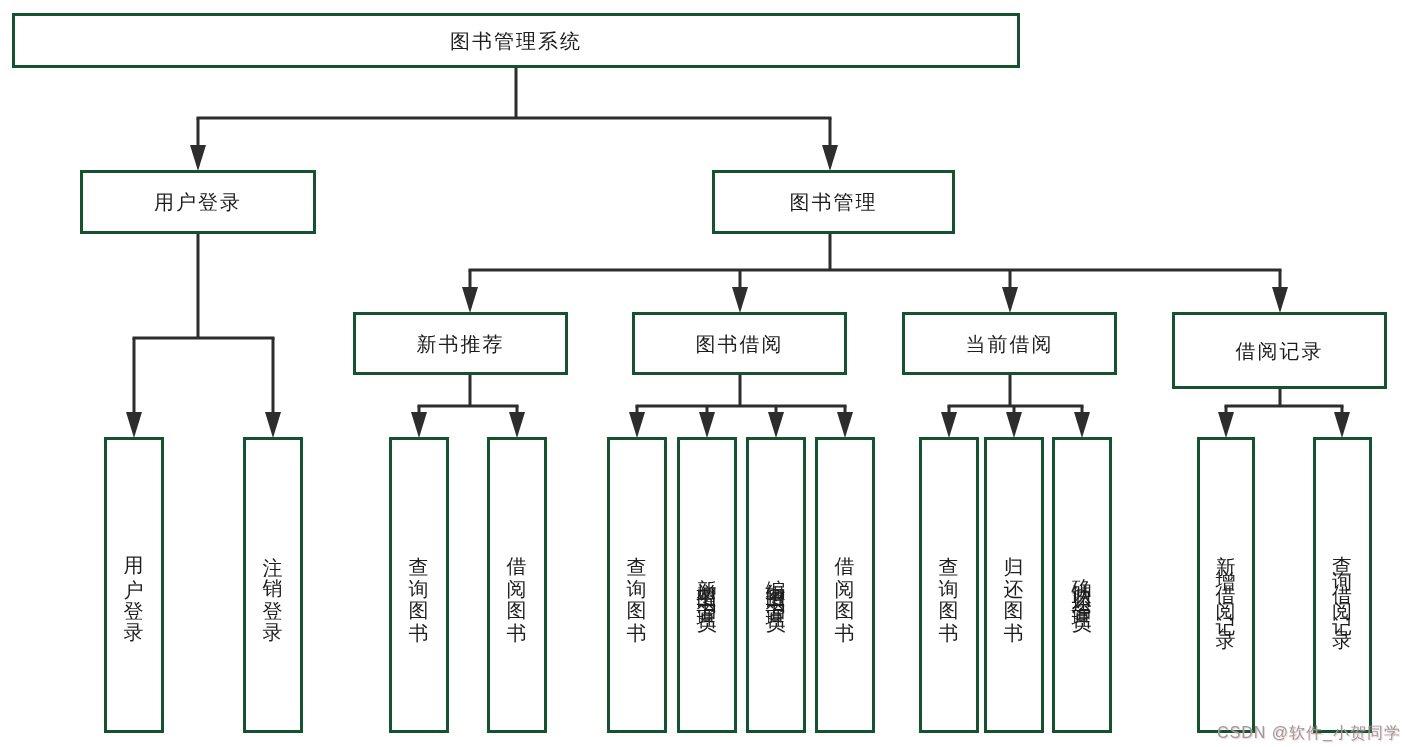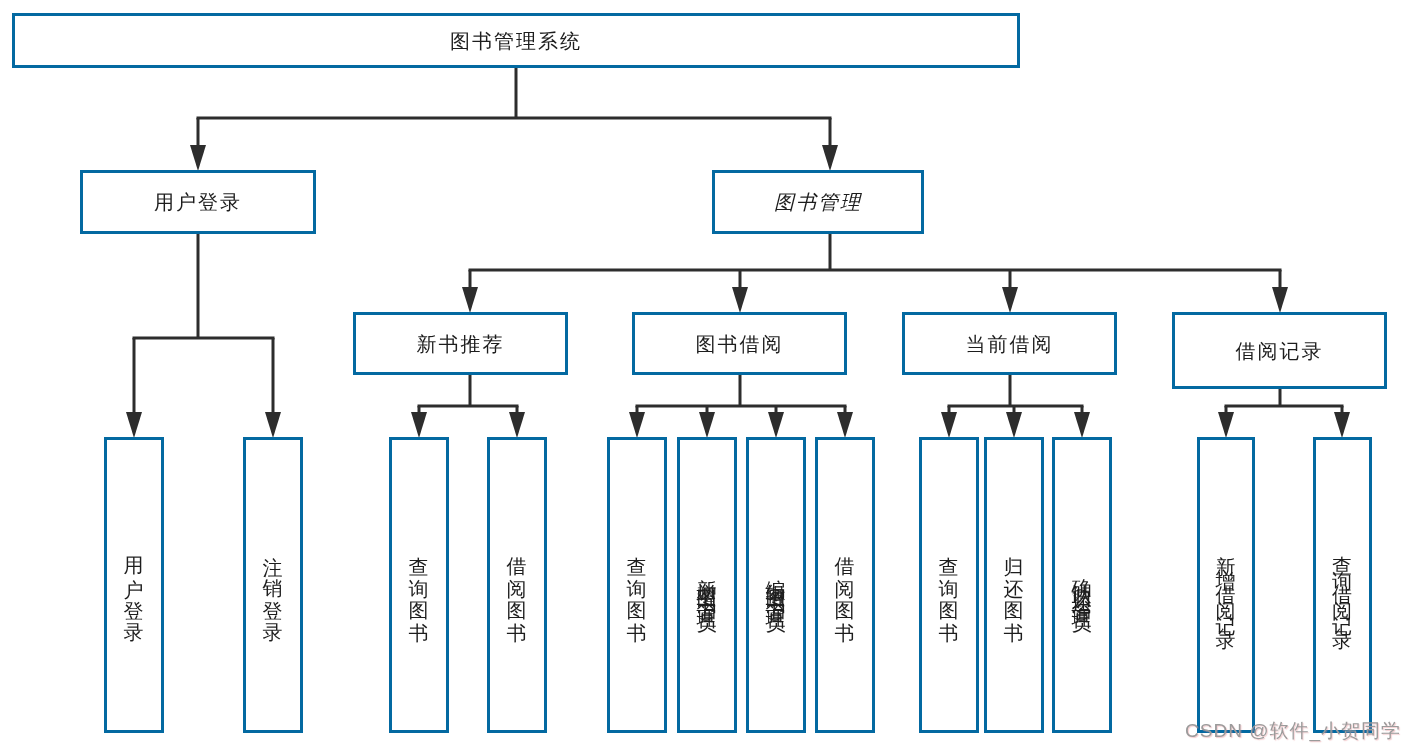--- a/index.html
+++ b/index.html
@@ -7,21 +7,21 @@
     position:relative;
     width:1405px;height:747px;
     background:#ffffff;
     overflow:hidden;
     font-family:"Liberation Sans","DejaVu Sans",sans-serif;
   }
   #edges{position:absolute;left:0;top:0;width:1405px;height:747px;}
   .node{
     position:absolute;
     box-sizing:border-box;
-    border:3px solid #0369a1;
+    border:3px solid #14532d;
     background:#ffffff;
     display:flex;align-items:center;justify-content:center;
     color:#1d1d1d;
     text-align:center;
   }
   .node .lbl{
     font-size:20px;
     line-height:1;
     letter-spacing:2px;
     white-space:nowrap;
@@ -30,21 +30,21 @@
     writing-mode:vertical-rl;
     text-orientation:upright;
     letter-spacing:5px;
     font-size:20px;
   }
   .leaf.mid .lbl{letter-spacing:15px;}
   .leaf.short .lbl{letter-spacing:22px;}
   #watermark{
     position:absolute;
     right:4px;bottom:3px;
-    font-size:19px;
+    font-size:16px;
     color:#9b9b9b;
     letter-spacing:1px;
     text-shadow:1px 1px 1px rgba(231,139,147,0.45);
     white-space:nowrap;
   }
 </style>
 </head>
 <body>
 
 <div id="canvas">
@@ -104,21 +104,21 @@
       <polygon points="1334,412 1350,412 1342,438" fill="#2d2d2d"></polygon>
     </svg>
 
   <div class="node" style="left:12px;top:13px;width:1008px;height:55px;">
     <span class="lbl">图书管理系统</span>
   </div>
 
   <div class="node" style="left:80px;top:170px;width:236px;height:64px;">
     <span class="lbl">用户登录</span>
   </div>
-  <div class="node" style="left:712px;top:170px;width:212px;height:64px;font-style:italic;">
+  <div class="node" style="left:712px;top:170px;width:243px;height:64px;">
     <span class="lbl">图书管理</span>
   </div>
 
   <div class="node" style="left:353px;top:312px;width:215px;height:63px;">
     <span class="lbl">新书推荐</span>
   </div>
   <div class="node" style="left:902px;top:312px;width:215px;height:63px;">
     <span class="lbl">当前借阅</span>
   </div>
   <div class="node" style="left:632px;top:312px;width:215px;height:63px;">

